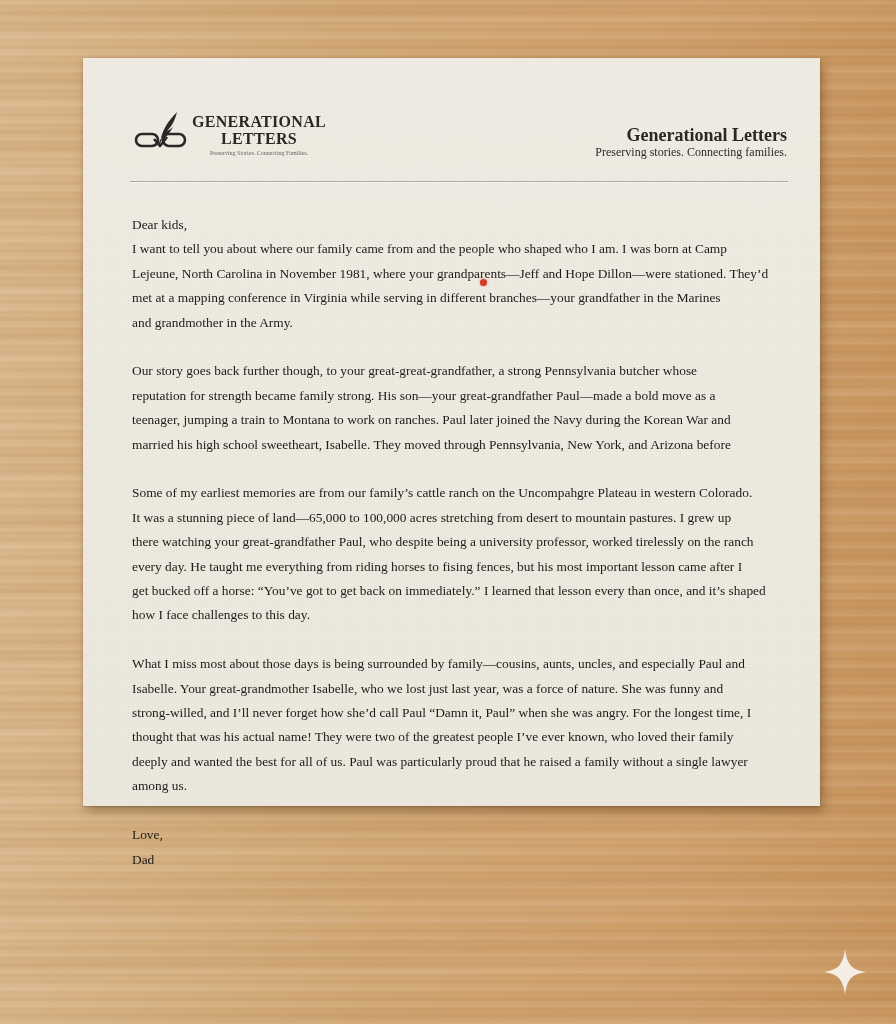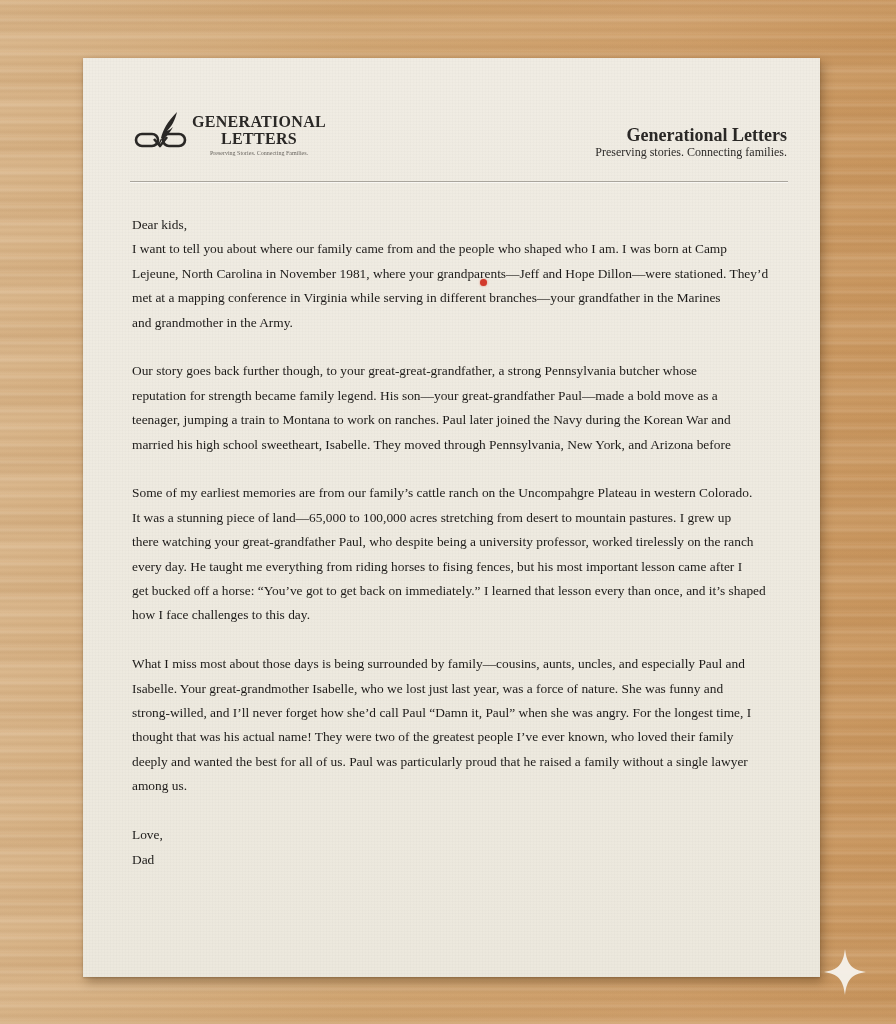--- a/index.html
+++ b/index.html
@@ -26,21 +26,21 @@
           rgba(255,240,220,0.06) 41px,
           rgba(170,120,70,0.0) 63px),
         linear-gradient(90deg, #d9b589 0%, #d1a673 40%, #cf9f6a 75%, #c8955d 100%);
       font-family: "Liberation Serif", "DejaVu Serif", serif;
     }
     .paper {
       position: absolute;
       left: 83px;
       top: 58px;
       width: 737px;
-      height: 919px;
+      height: 748px;
       background-color: #eeeae0;
       background-image:
         repeating-linear-gradient(0deg, rgba(0,0,0,0.012) 0px, rgba(0,0,0,0.012) 1px, rgba(255,255,255,0) 1px, rgba(255,255,255,0) 3px),
         repeating-linear-gradient(90deg, rgba(0,0,0,0.012) 0px, rgba(0,0,0,0.012) 1px, rgba(255,255,255,0) 1px, rgba(255,255,255,0) 3px),
         linear-gradient(180deg, #f0ece3 0%, #ece8dd 100%);
       box-shadow: 3px 5px 10px rgba(60,35,10,0.35), 0 1px 2px rgba(60,35,10,0.25);
     }
     
     .logo {
       position: absolute;
@@ -183,21 +183,21 @@
 
     <div class="para">
       <span class="line">I want to tell you about where our family came from and the people who shaped who I am. I was born at Camp</span>
       <span class="line">Lejeune, North Carolina in November 1981, where your grandparents—Jeff and Hope Dillon—were stationed. They’d</span>
       <span class="line">met at a mapping conference in Virginia while serving in different branches—your grandfather in the Marines</span>
       <span class="line">and grandmother in the Army.</span>
     </div>
 
     <div class="para">
       <span class="line">Our story goes back further though, to your great-great-grandfather, a strong Pennsylvania butcher whose</span>
-      <span class="line">reputation for strength became family legend. His son—your great-grandfather Paul—made a bold move as a</span>
+      <span class="line">reputation for strength became family strong. His son—your great-grandfather Paul—made a bold move as a</span>
       <span class="line">teenager, jumping a train to Montana to work on ranches. Paul later joined the Navy during the Korean War and</span>
       <span class="line">married his high school sweetheart, Isabelle. They moved through Pennsylvania, New York, and Arizona before</span>
     </div>
 
     <div class="para">
       <span class="line">Some of my earliest memories are from our family’s cattle ranch on the Uncompahgre Plateau in western Colorado.</span>
       <span class="line">It was a stunning piece of land—65,000 to 100,000 acres stretching from desert to mountain pastures. I grew up</span>
       <span class="line">there watching your great-grandfather Paul, who despite being a university professor, worked tirelessly on the ranch</span>
       <span class="line">every day. He taught me everything from riding horses to fising fences, but his most important lesson came after I</span>
       <span class="line">get bucked off a horse: “You’ve got to get back on immediately.” I learned that lesson every than once, and it’s shaped</span>

